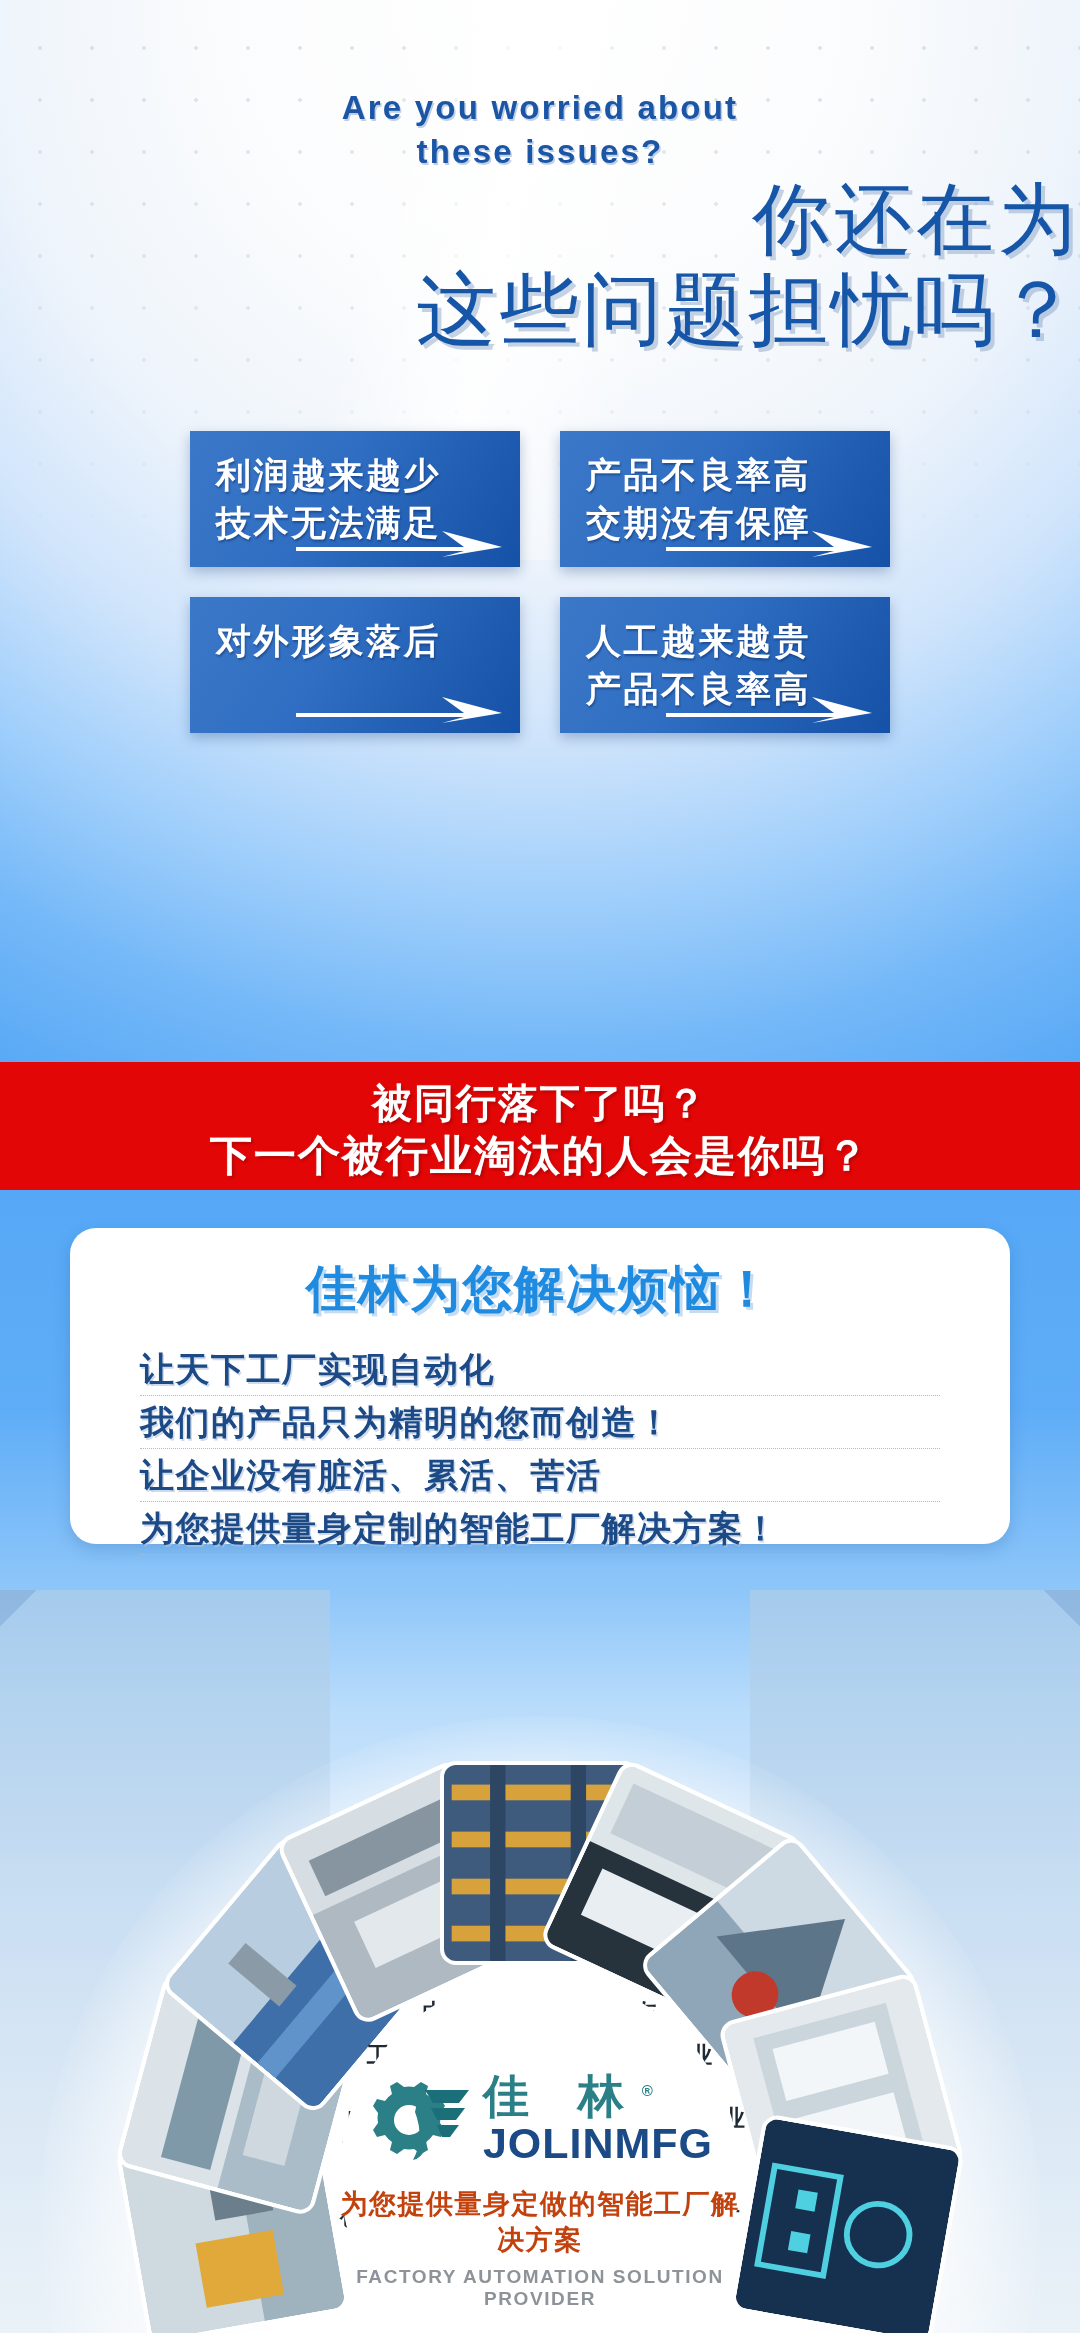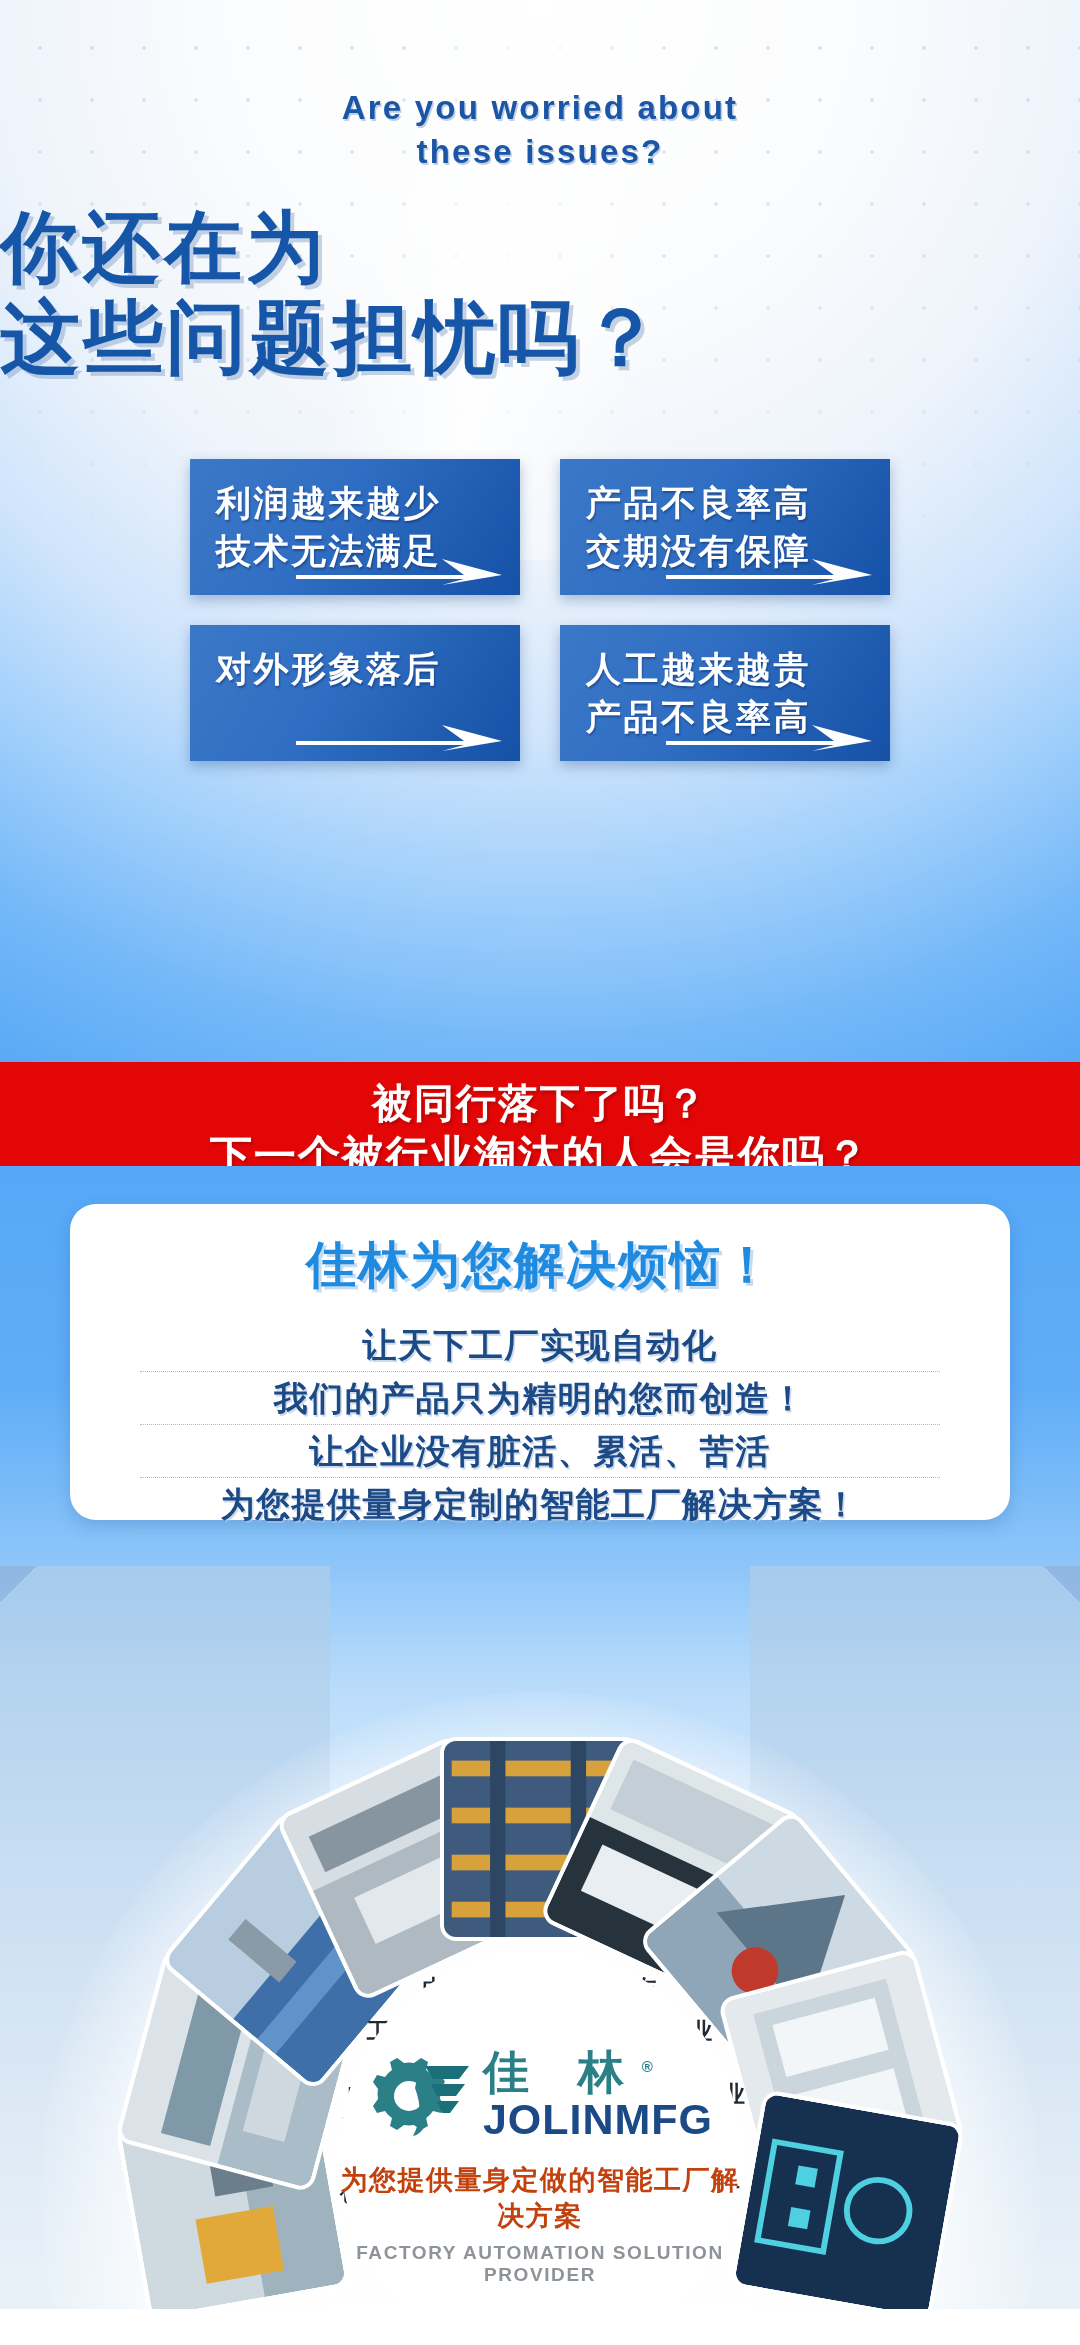--- a/index.html
+++ b/index.html
@@ -41,24 +41,23 @@
     color:#1b55a6;
     font-size:33px;
     font-weight:700;
     line-height:1.33;
     letter-spacing:2.2px;
     text-shadow:1.5px 2px 0 rgba(140,170,205,.55);
   }
 
   .headline{
     position:relative;
-    text-align:left;
-    margin-top:28px;
+    text-align:right;
     color:#1656a8;
-    font-weight:700;
+    font-weight:400;
     font-size:78px;
     line-height:1.16;
     letter-spacing:4px;
     text-shadow:4px 4px 0 rgba(120,150,190,.42);
   }
   .headline .l2{ font-size:80px; letter-spacing:3px; }
 
   
   .cards{
     position:relative;
@@ -88,21 +87,21 @@
   }
   .card-arrow{
     position:absolute;
     right:14px; bottom:10px;
     width:210px; height:30px;
   }
 
   
   .redband{
     position:relative;
-    width:1080px; height:104px;
+    width:1080px; height:128px;
     background:#e30606;
     text-align:center;
     padding-top:16px;
   }
   .redband div{
     color:#ffffff;
     font-weight:700;
     line-height:1.28;
     letter-spacing:2px;
     text-shadow:2px 2px 3px rgba(120,0,0,.45), 0 0 1px rgba(255,255,255,.6);
@@ -130,21 +129,20 @@
     color:#1e8ae0;
     font-size:50px;
     font-weight:700;
     letter-spacing:2px;
     text-shadow:3px 3px 0 rgba(150,190,230,.55);
   }
   .panel-list{
     width:800px; margin:20px auto 0 auto;
   }
   .panel-row{
-    text-align:center;
     color:#1b4a86;
     font-size:34px;
     font-weight:700;
     letter-spacing:1.5px;
     line-height:1.0;
     padding:9px 0 9px 0;
     text-shadow:1.5px 1.5px 0 rgba(175,195,220,.6);
   }
   .panel-row + .panel-row{ border-top:1.5px dotted #b5b9bd; }
   .panel-list .panel-row:last-child{ border-bottom:1.5px dotted #b5b9bd; }

